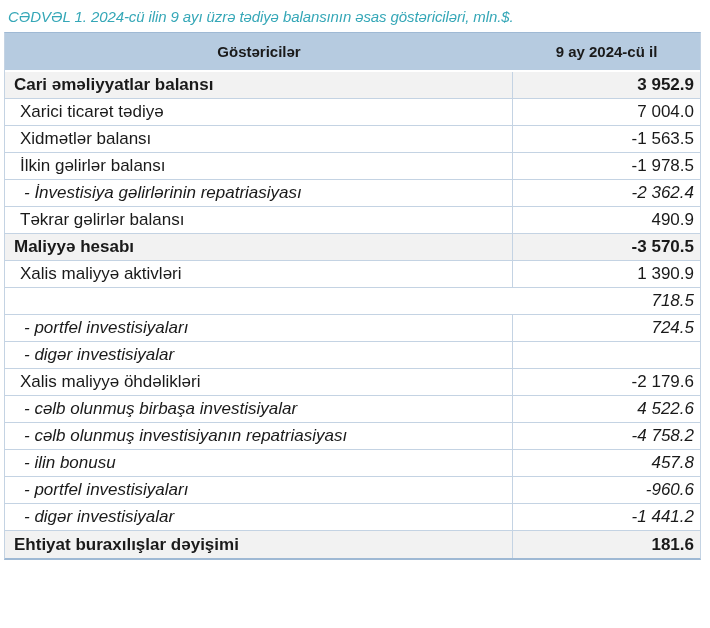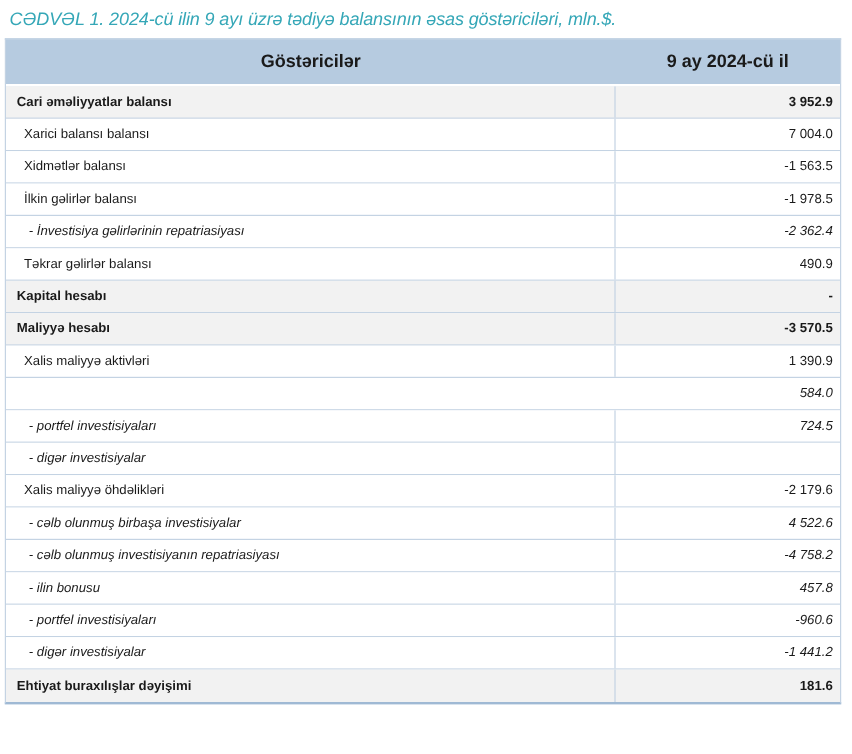--- a/index.html
+++ b/index.html
@@ -47,21 +47,21 @@
     display:flex;align-items:center;justify-content:center;
     height:100%;
   }
   .header-cell.col-label{width:508px;}
   .header-cell.col-value{flex:1;}
 
   .row{
     display:flex;
     height:27px;
     border-bottom:1px solid var(--border);
-    font-size:11px;
+    font-size:17px;
     background:#ffffff;
     gap:14px;
   }
   .row:last-child{border-bottom:none;}
   .cell{display:flex;align-items:center;height:100%;}
   .cell-label{
     width:508px;
     border-right:1px solid var(--border);
     padding-left:15px;
     white-space:nowrap;
@@ -93,21 +93,21 @@
       <div class="header-cell col-value">9 ay 2024-cü il</div>
     </div>
 
     <div>
   <div class="row total">
     <div class="cell cell-label">Cari əməliyyatlar balansı</div>
     <div class="cell cell-value">3 952.9</div>
   </div>
 
   <div class="row item">
-    <div class="cell cell-label">Xarici balansı balansı</div>
+    <div class="cell cell-label">Xarici ticarət tədiyə</div>
     <div class="cell cell-value">7 004.0</div>
   </div>
 
   <div class="row item">
     <div class="cell cell-label">Xidmətlər balansı</div>
     <div class="cell cell-value">-1 563.5</div>
   </div>
 
   <div class="row item">
     <div class="cell cell-label">İlkin gəlirlər balansı</div>
@@ -117,37 +117,33 @@
   <div class="row subitem">
     <div class="cell cell-label">- İnvestisiya gəlirlərinin repatriasiyası</div>
     <div class="cell cell-value">-2 362.4</div>
   </div>
 
   <div class="row item">
     <div class="cell cell-label">Təkrar gəlirlər balansı</div>
     <div class="cell cell-value">490.9</div>
   </div>
 
-  <div class="row total">
-    <div class="cell cell-label">Kapital hesabı</div>
-    <div class="cell cell-value">-</div>
-  </div>
 
   <div class="row total">
     <div class="cell cell-label">Maliyyə hesabı</div>
     <div class="cell cell-value">-3 570.5</div>
   </div>
 
   <div class="row item">
     <div class="cell cell-label">Xalis maliyyə aktivləri</div>
     <div class="cell cell-value">1 390.9</div>
   </div>
 
   <div class="row subitem">
-    <div class="cell cell-value">584.0</div>
+    <div class="cell cell-value">718.5</div>
   </div>
 
   <div class="row subitem">
     <div class="cell cell-label">- portfel investisiyaları</div>
     <div class="cell cell-value">724.5</div>
   </div>
 
   <div class="row subitem">
     <div class="cell cell-label">- digər investisiyalar</div>
   </div>

